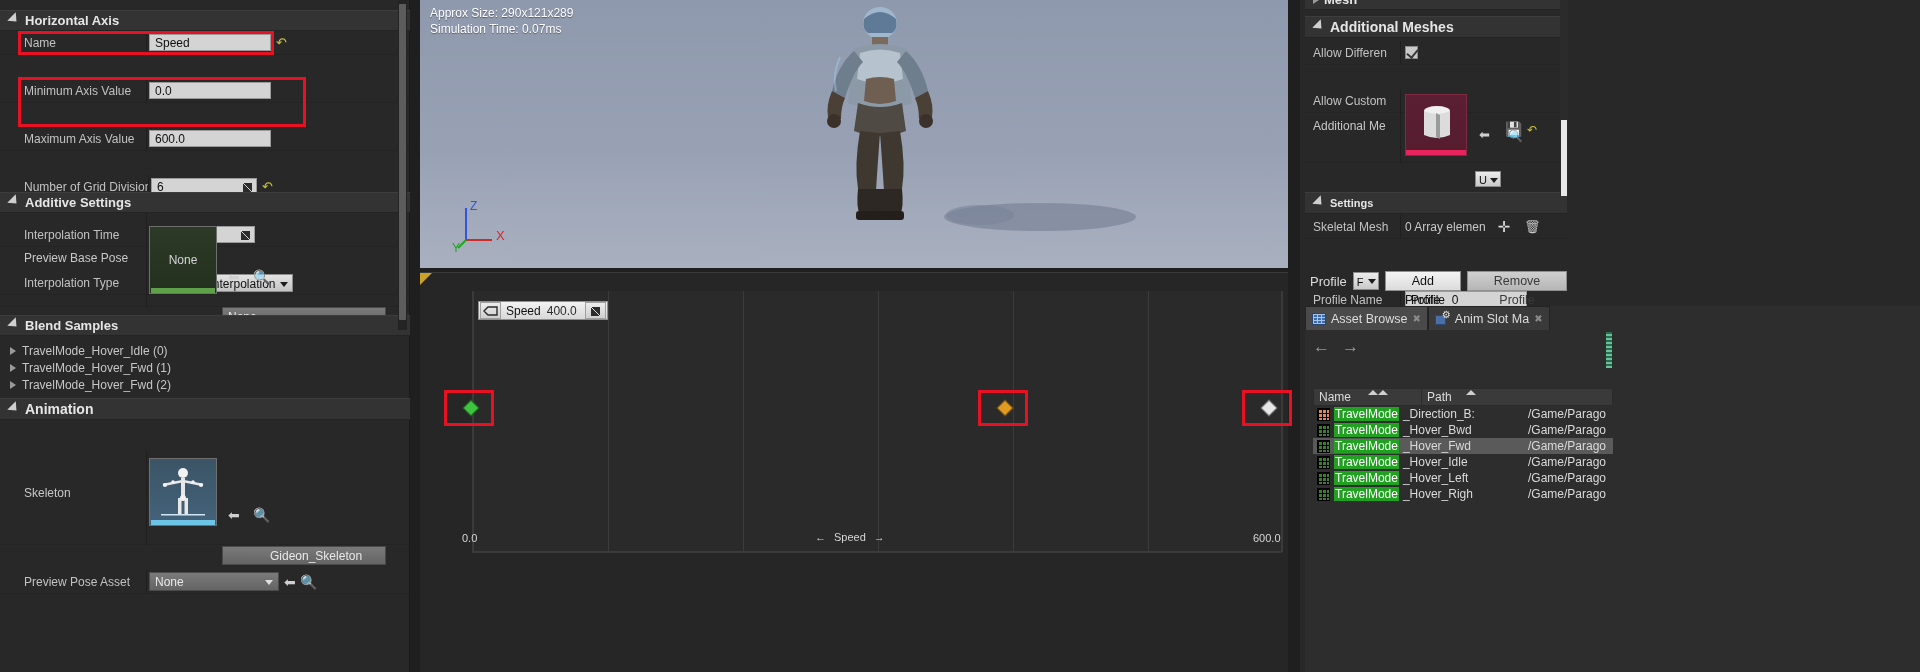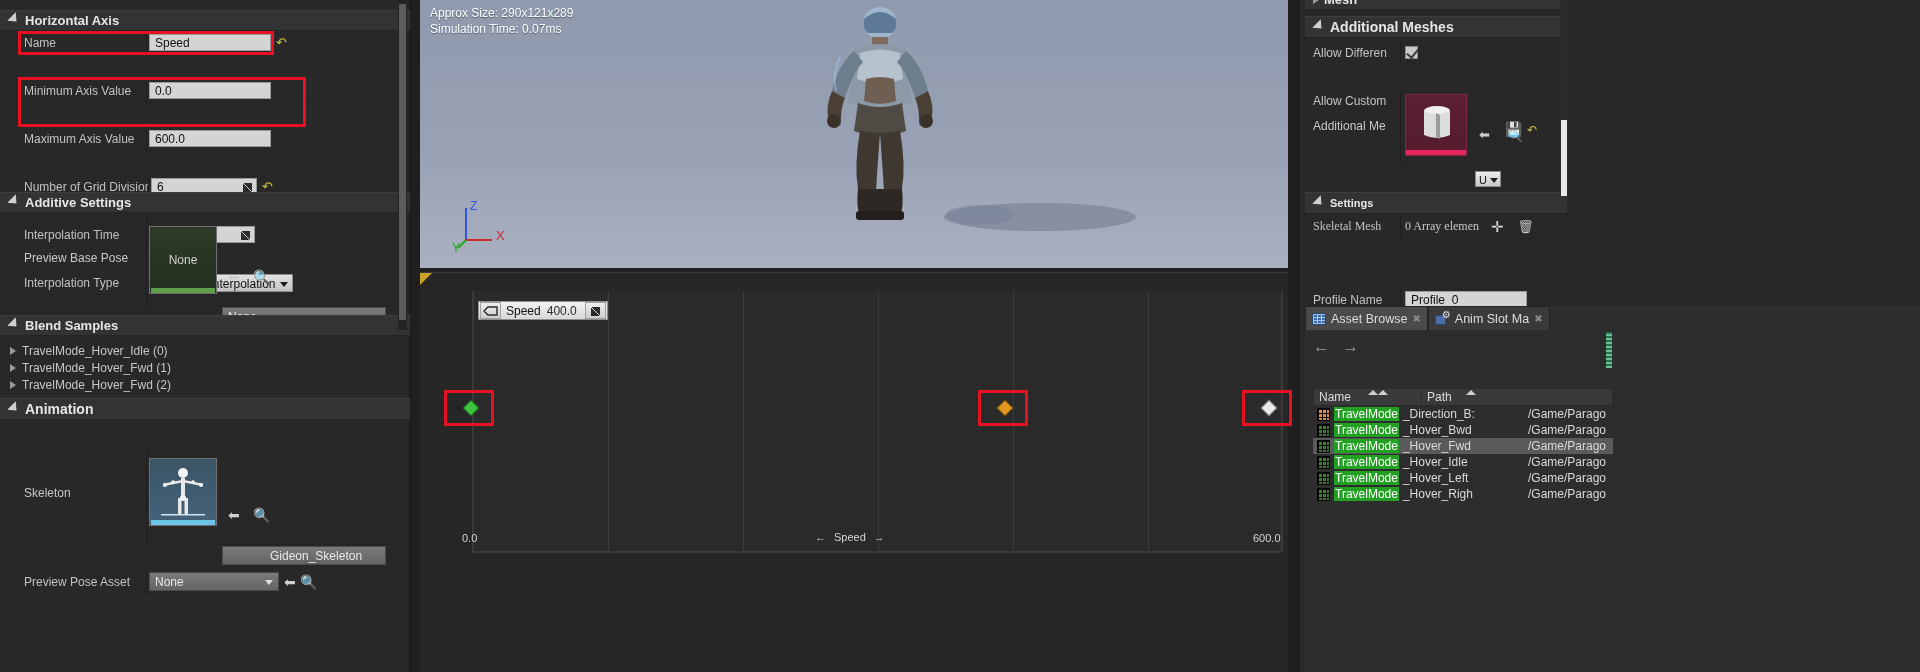--- a/index.html
+++ b/index.html
@@ -499,21 +499,21 @@
         <div class="abs ucombo" style="left:170px;top:20px;width:26px;">
           <span>U</span>
           <span class="tri-down-sm"></span>
         </div>
         <span class="abs" style="left:174px;top:38px;color:#cfcfcf;font-size:13px;">⬅</span>
         <span class="abs" style="left:200px;top:32px;color:#cfcfcf;font-size:14px;">💾</span>
         <span class="abs" style="left:203px;top:40px;color:#cfcfcf;font-size:12px;">🔍</span>
         <span class="abs" style="left:222px;top:34px;color:#c9c03a;font-size:12px;">↶</span>
       </div>
 
-      <div class="abs rp-row" style="left:0;top:167px;width:262px;font-family:Liberation Serif, serif;">
+      <div class="abs rp-row" style="left:0;top:167px;width:262px;">
         <div class="rp-name">Skeletal Mesh</div>
         <div class="rp-val">
           <span class="lbl">0 Array elemen</span>
           <span style="color:#d8d8d8;font-size:15px;margin-left:6px;">✛</span>
           <span style="color:#c8c8c8;font-size:13px;margin-left:8px;">🗑</span>
         </div>
       </div>
 
       <div class="abs cat-hdr" style="left:0;top:192px;width:262px;height:22px;font-size:11px;">
         <span class="arrow-exp"></span>
@@ -527,20 +527,29 @@
         </div>
       </div>
 
       <div class="abs rp-row" style="left:0;top:240px;width:262px;">
         <div class="rp-name">Shared Profile</div>
         <div class="rp-val">
             <div class="chk"></div>
           </div>
       </div>
 
+      <div class="abs" style="left:0;top:265px;width:262px;height:32px;display:flex;align-items:center;gap:6px;padding-left:5px;">
+        <span class="lbl" style="font-size:13px;color:#dcdcdc;">Profile</span>
+        <div class="ucombo" style="height:18px;line-height:18px;width:26px;">
+          <span>F</span>
+          <span class="tri-down-sm"></span>
+        </div>
+        <button class="btn">Add Profile</button>
+        <button class="btn dim">Remove Profile</button>
+      </div>
 
       <div class="sb-v" style="left:255px;top:0;height:196px;">
         <div class="th" style="top:120px;height:76px;background:#e8e8e8;"></div>
       </div>
     </div>
 
     <div class="abs" id="asset-browser">
       <div class="tabbar">
         <div class="tab active">
           <span class="ico-grid"></span>

